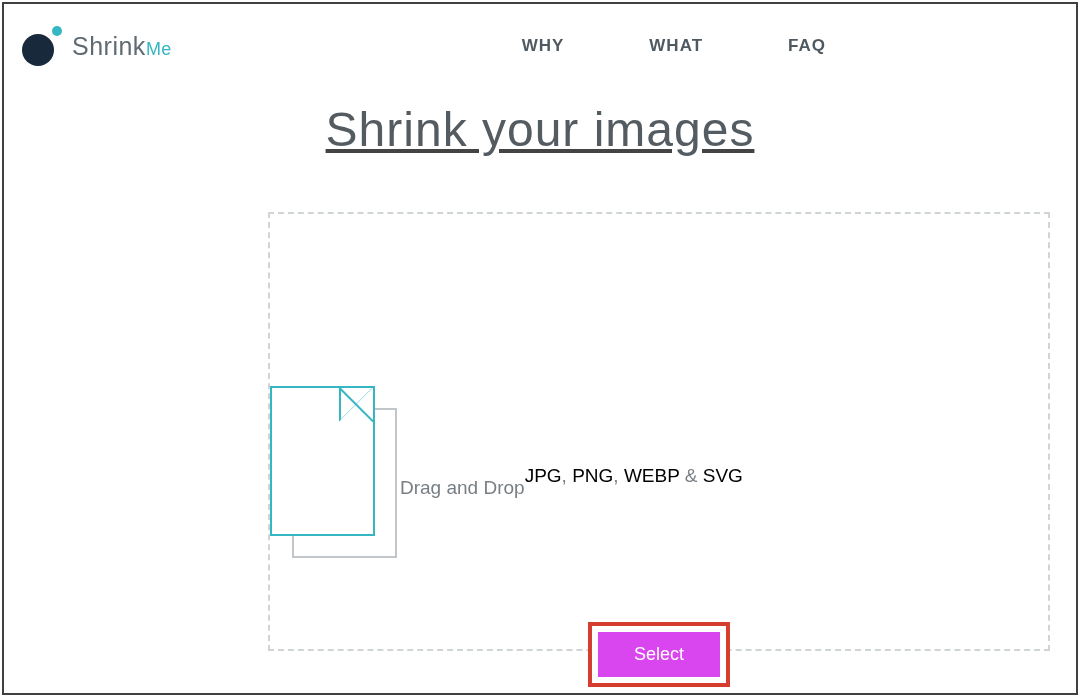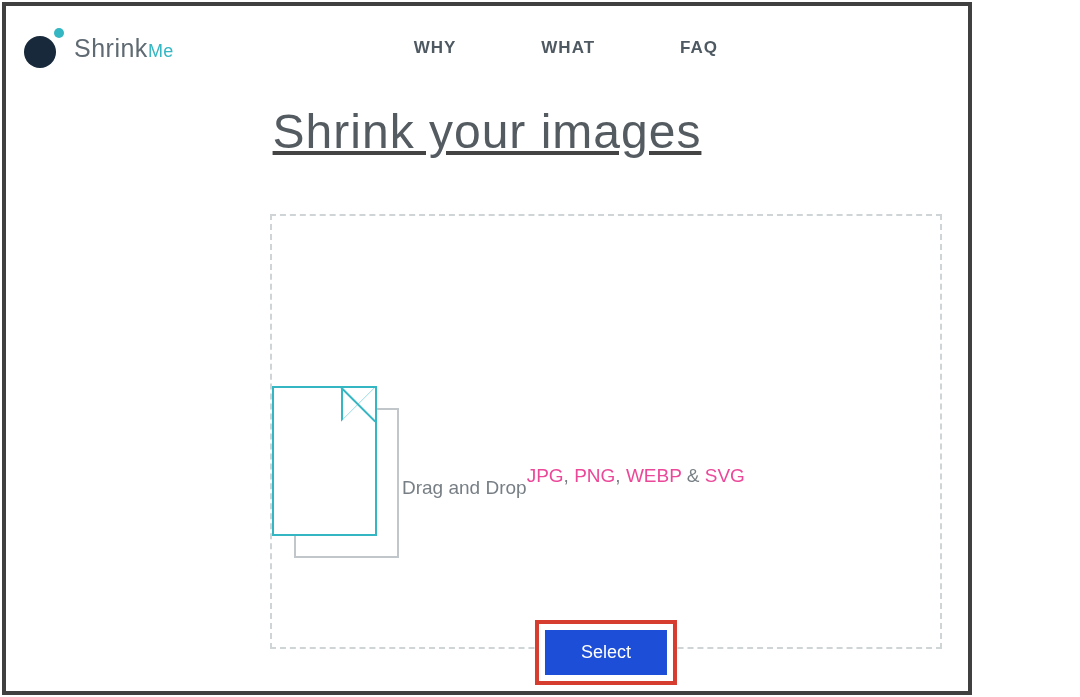--- a/index.html
+++ b/index.html
@@ -5,24 +5,24 @@
   * { box-sizing: border-box; margin: 0; padding: 0; }
   html, body {
     width: 1080px;
     height: 697px;
     font-family: "Segoe UI", "Helvetica Neue", Arial, sans-serif;
     background: #ffffff;
     color: #444;
     overflow: hidden;
   }
   .frame {
-    width: 970px;
+    width: 1076px;
     height: 693px;
     margin: 2px;
-    border: 4px solid #404040;
+    border: 2px solid #404040;
     position: relative;
     background: #fff;
   }
   
   .header {
     display: flex;
     align-items: center;
     padding: 14px 20px 0 18px;
     height: 70px;
   }
@@ -171,37 +171,37 @@
     margin-top: 34px;
     font-size: 19px;
     color: #777f85;
   }
   .formats {
     margin-top: 10px;
     font-size: 19px;
     color: #777f85;
   }
   .formats .fmt {
-    color: #ec4899;
+    color: #000000;
     cursor: default;
   }
   .formats .amp {
     color: #777f85;
   }
   .select-wrap {
     position: absolute;
     left: 50%;
     transform: translateX(-50%);
     bottom: -38px;
     padding: 6px 6px;
     border: 4px solid #d63d2f;
     background: #fff;
   }
   .select-btn {
-    background: #1d4ed8;
+    background: #d946ef;
     color: #ffffff;
     border: none;
     font-size: 18px;
     padding: 12px 36px;
     cursor: pointer;
     font-family: inherit;
   }
 </style>
 </head>
 <body>

